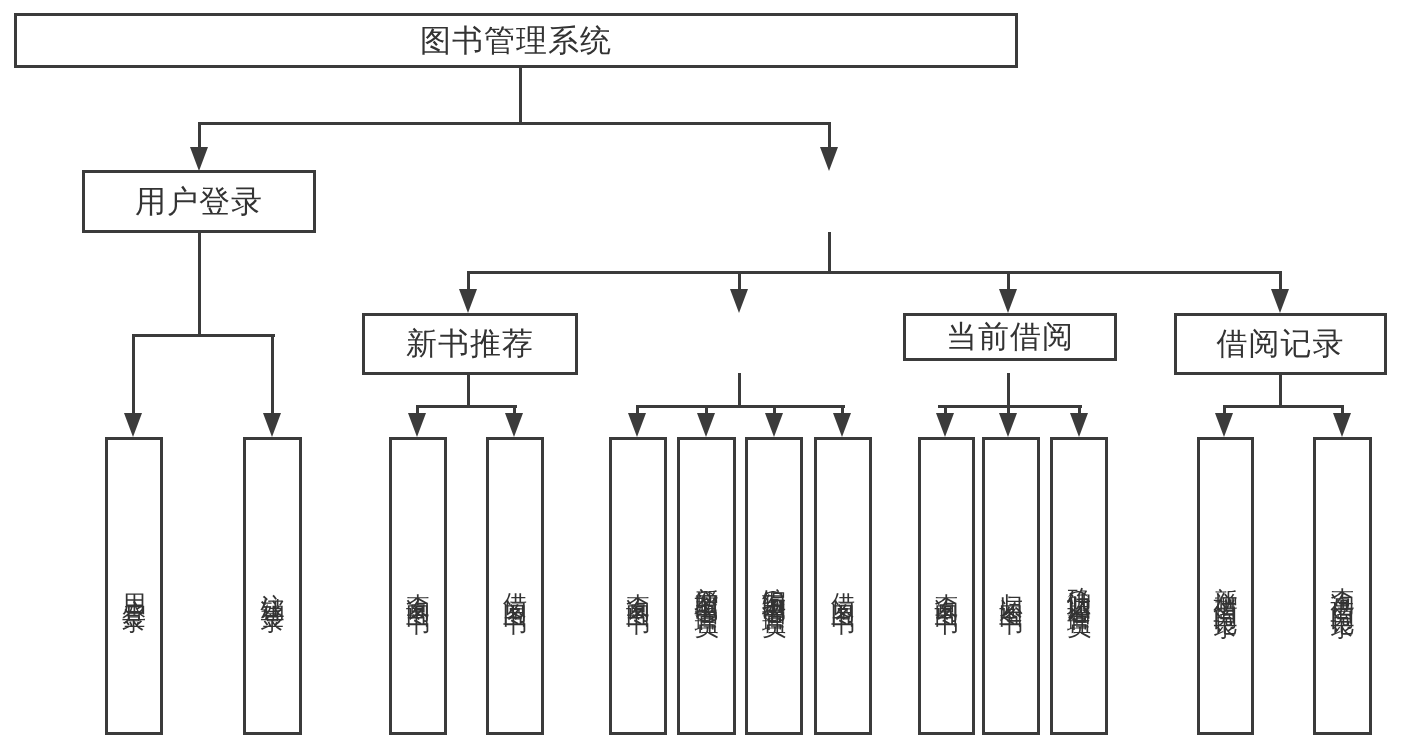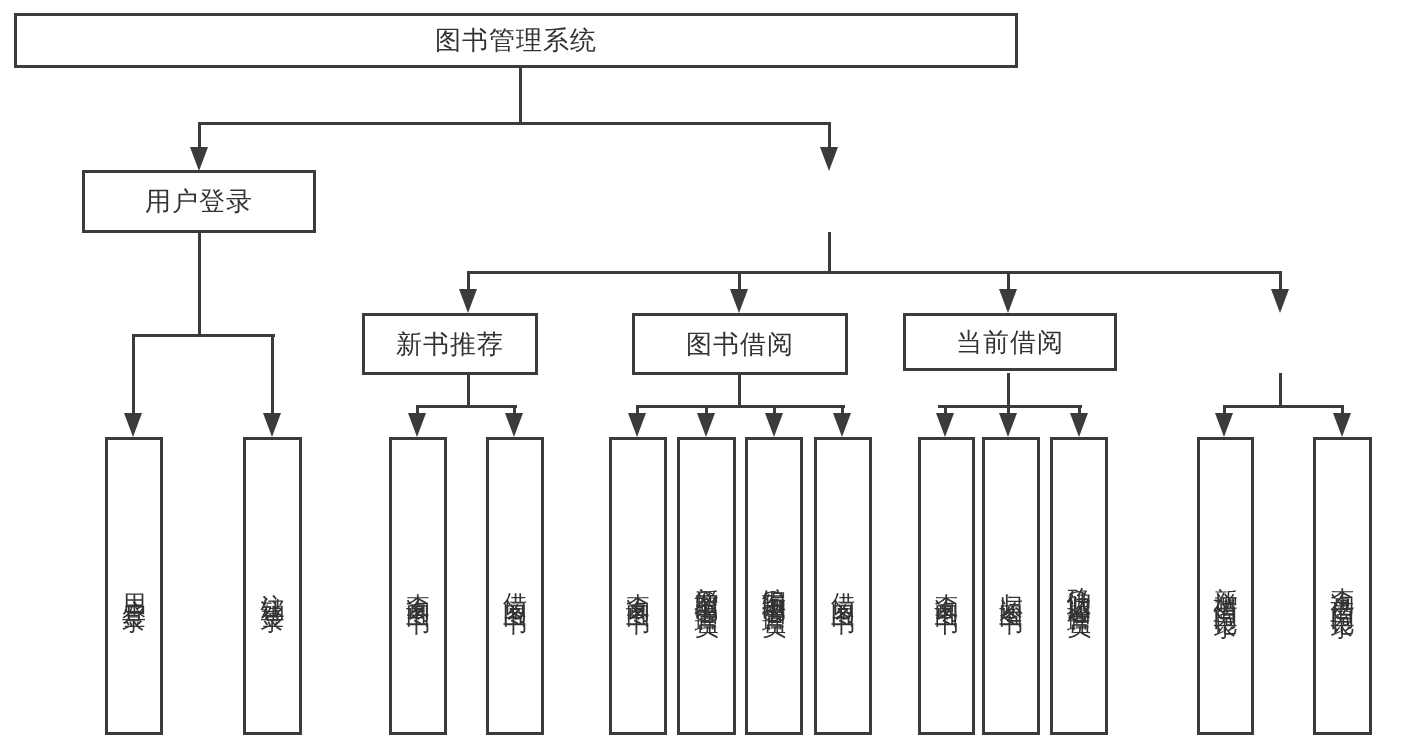--- a/index.html
+++ b/index.html
@@ -21,21 +21,21 @@
     position: absolute;
     box-sizing: border-box;
     border: 3px solid #3b3b3b;
     background: #ffffff;
     display: flex;
     align-items: center;
     justify-content: center;
     text-align: center;
   }
   .box-h {
-    font-size: 26px;
+    font-size: 31px;
     letter-spacing: 1px;
     white-space: nowrap;
   }
   .box-v {
     font-size: 24px;
   }
   .box-v .vtext {
     writing-mode: vertical-rl;
     text-orientation: mixed;
     letter-spacing: 6px;
@@ -134,28 +134,28 @@
   <div class="arr" style="left:1333px; top:413px;"></div>
 
   <div class="box box-h" style="left:14px; top:13px; width:1004px; height:55px;">
     <span>图书管理系统</span>
   </div>
 
   <div class="box box-h" style="left:82px; top:170px; width:234px; height:63px;">
     <span>用户登录</span>
   </div>
 
-  <div class="box box-h" style="left:362px; top:313px; width:176px; height:62px;">
+  <div class="box box-h" style="left:362px; top:313px; width:216px; height:62px;">
     <span>新书推荐</span>
   </div>
-  <div class="box box-h" style="left:632px; top:313px; width:216px; height:62px;">
-    <span>图书借阅</span>
-  </div>
-  <div class="box box-h" style="left:903px; top:313px; width:214px; height:58px;">
+  <div class="box box-h" style="left:903px; top:313px; width:214px; height:48px;">
     <span>当前借阅</span>
+  </div>
+  <div class="box box-h" style="left:1174px; top:313px; width:213px; height:62px;">
+    <span>借阅记录</span>
   </div>
 
   <div class="box box-v" style="left:105px; top:437px; width:58px; height:298px;">
     <span class="vtext">用户登录</span>
   </div>
   <div class="box box-v" style="left:243px; top:437px; width:59px; height:298px;">
     <span class="vtext">注销登录</span>
   </div>
 
   <div class="box box-v" style="left:389px; top:437px; width:58px; height:298px;">

